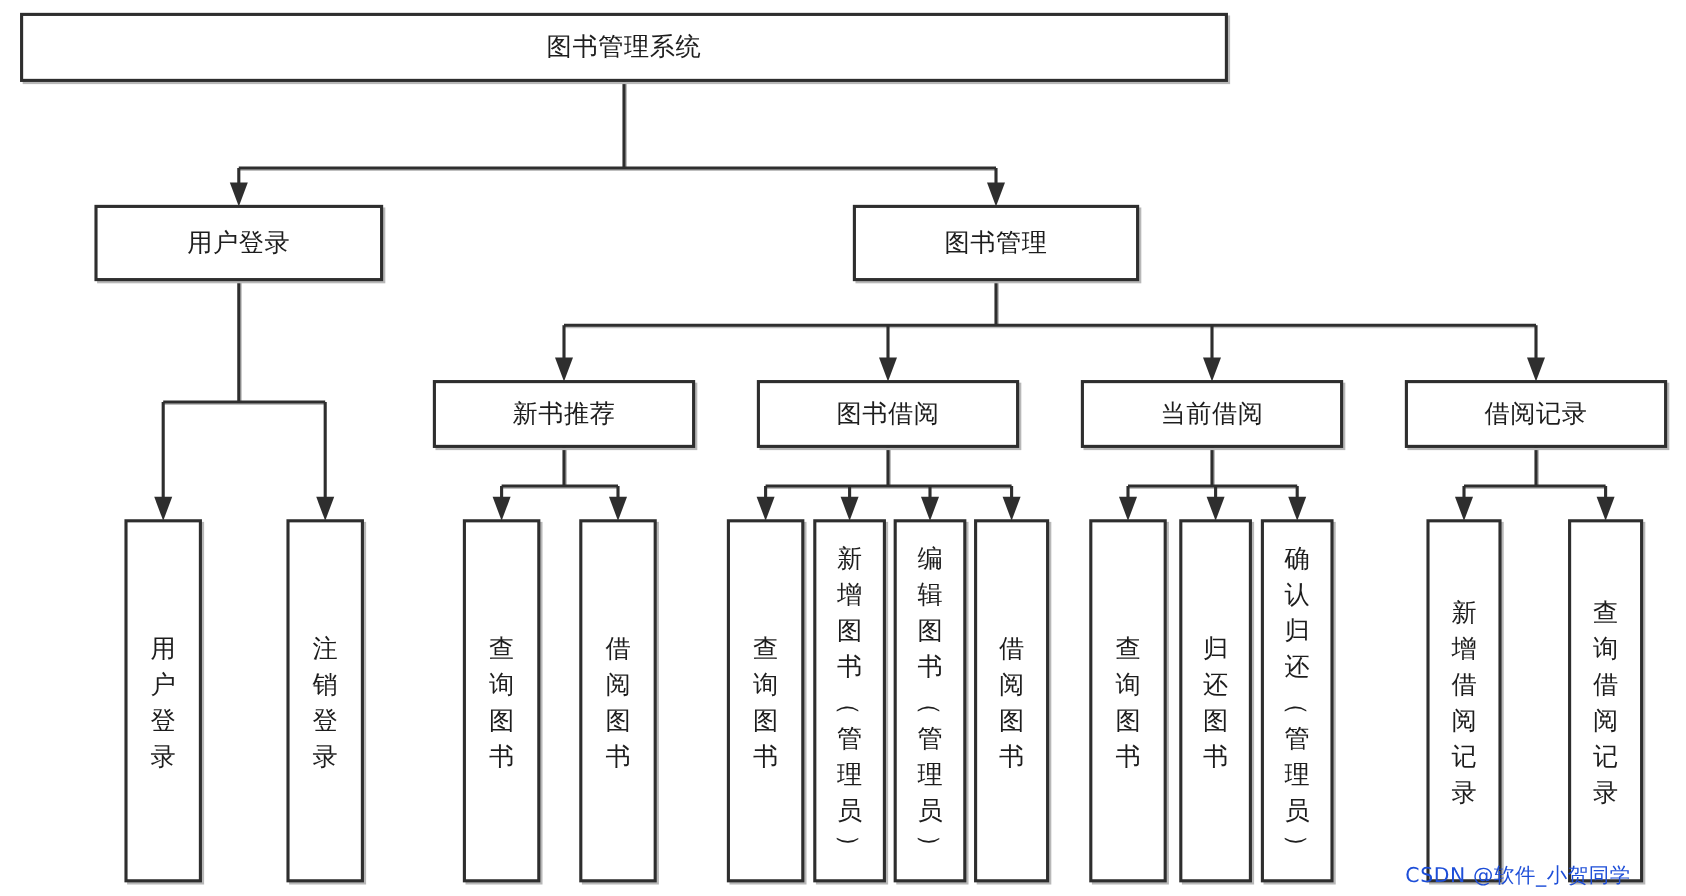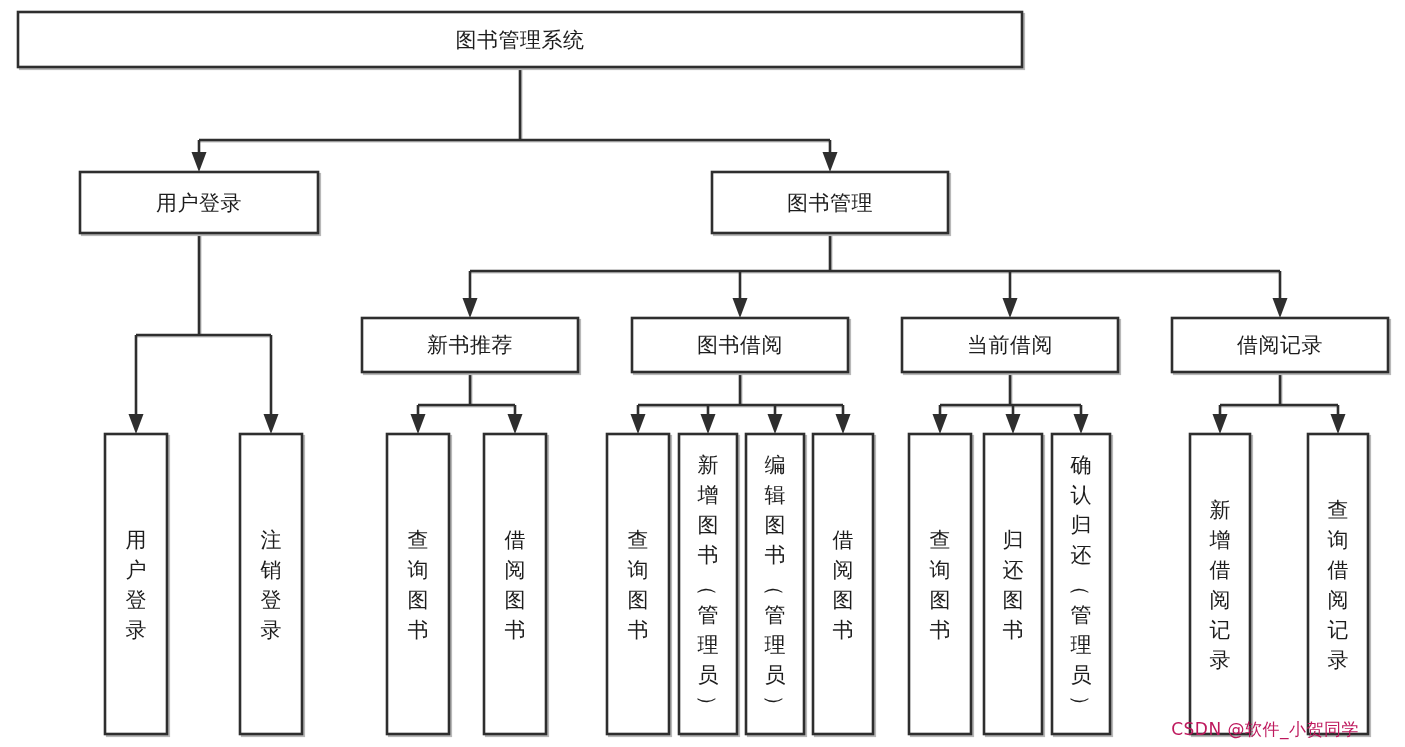--- a/index.html
+++ b/index.html
@@ -67,21 +67,21 @@
     font-size: 21px;
     fill: #1d1d1d;
     letter-spacing: 0px;
   }
   .watermark {
     position: absolute;
     right: 12px;
     bottom: 6px;
     font-family: "DejaVu Sans", "Liberation Sans", sans-serif;
     font-size: 17px;
-    color: #be185d;
+    color: #1d4ed8;
     white-space: nowrap;
     user-select: none;
     letter-spacing: 0.5px;
   }
 </style>
 </head>
 <body>
 
 <div id="diagram-root">
   <svg id="tree-svg" viewBox="0 0 1405 747" xmlns="http://www.w3.org/2000/svg">

